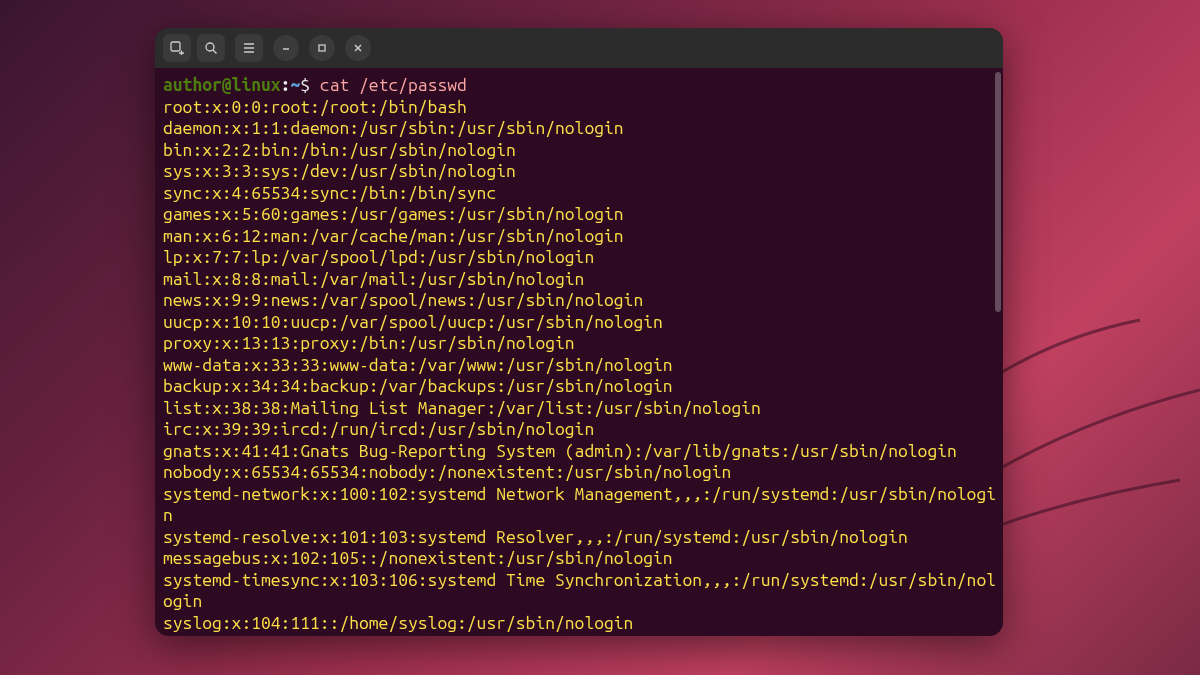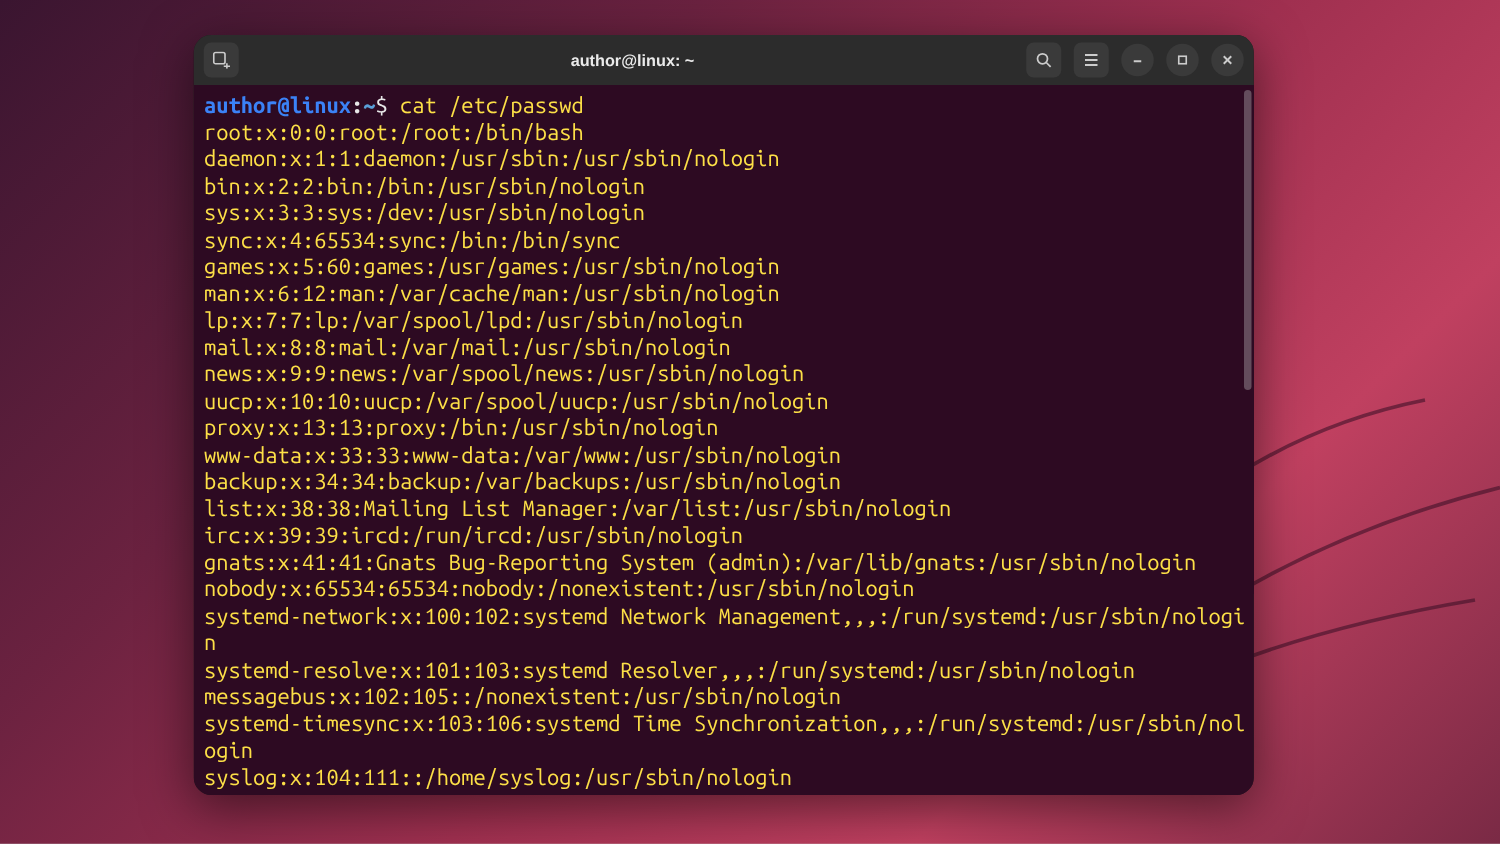--- a/index.html
+++ b/index.html
@@ -95,46 +95,45 @@
   }
   .scrollbar-fake {
     position: absolute;
     right: 2px;
     top: 4px;
     width: 6px;
     height: 240px;
     background: rgba(200,200,200,0.35);
     border-radius: 3px;
   }
-  .prompt-user { color: #3b82f6; font-weight: bold; }
+  .prompt-user { color: #4d7c0f; font-weight: bold; }
   .prompt-colon { color: #e8e8e8; font-weight: bold; }
   .prompt-path { color: #5aa0d8; font-weight: bold; }
   .prompt-dollar { color: #e8e8e8; }
-  .command { color: #fde047; }
+  .command { color: #fca5a5; }
   .output { color: #fde047; }
 </style>
 </head>
 <body>
 
 <svg class="wallpaper-curve" viewBox="0 0 300 300">
   <path d="M 0 120 Q 80 60 180 40 M 20 200 Q 120 140 240 110 M 0 260 Q 100 220 220 200" stroke="#401028" stroke-width="3" fill="none" opacity="0.6"></path>
 </svg>
 
 <div class="terminal-window">
   <div class="titlebar">
     <div class="titlebar-left">
       <div class="tb-btn">
         <svg width="14" height="14" viewBox="0 0 14 14">
             <rect x="1" y="1" width="9" height="9" rx="1.5" fill="none" stroke="#ccc" stroke-width="1.3"></rect>
             <line x1="9" y1="12" x2="14" y2="12" stroke="#ccc" stroke-width="1.3"></line>
             <line x1="11.5" y1="9.5" x2="11.5" y2="14" stroke="#ccc" stroke-width="1.3"></line>
           </svg>
       </div>
     </div>
-    <div class="titlebar-center">author@linux: ~</div>
     <div class="titlebar-right">
       <div class="tb-btn">
         <svg width="14" height="14" viewBox="0 0 14 14">
             <circle cx="6" cy="6" r="4" fill="none" stroke="#ccc" stroke-width="1.4"></circle>
             <line x1="9" y1="9" x2="12.5" y2="12.5" stroke="#ccc" stroke-width="1.4"></line>
           </svg>
       </div>
       <div class="tb-btn">
         <svg width="14" height="14" viewBox="0 0 14 14">
             <line x1="2" y1="3" x2="12" y2="3" stroke="#ccc" stroke-width="1.5"></line>

